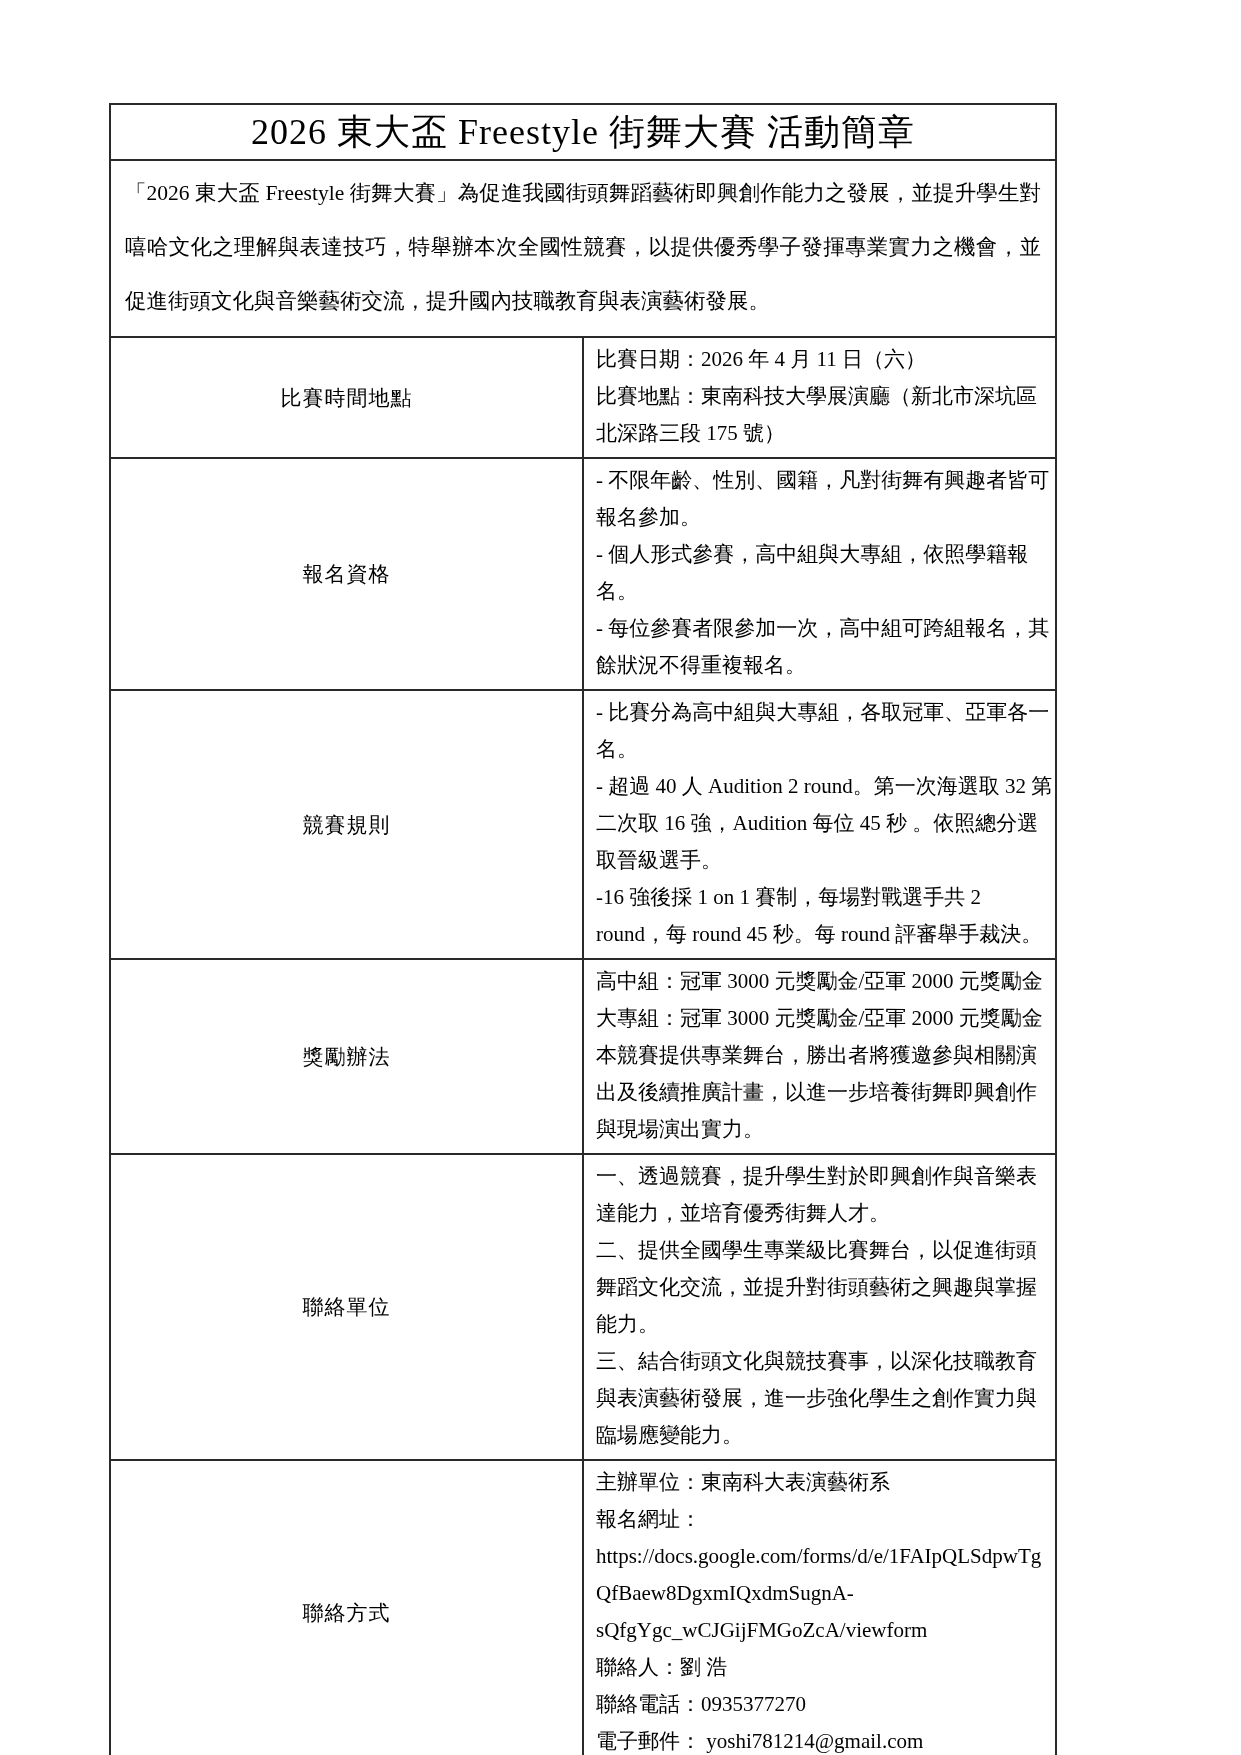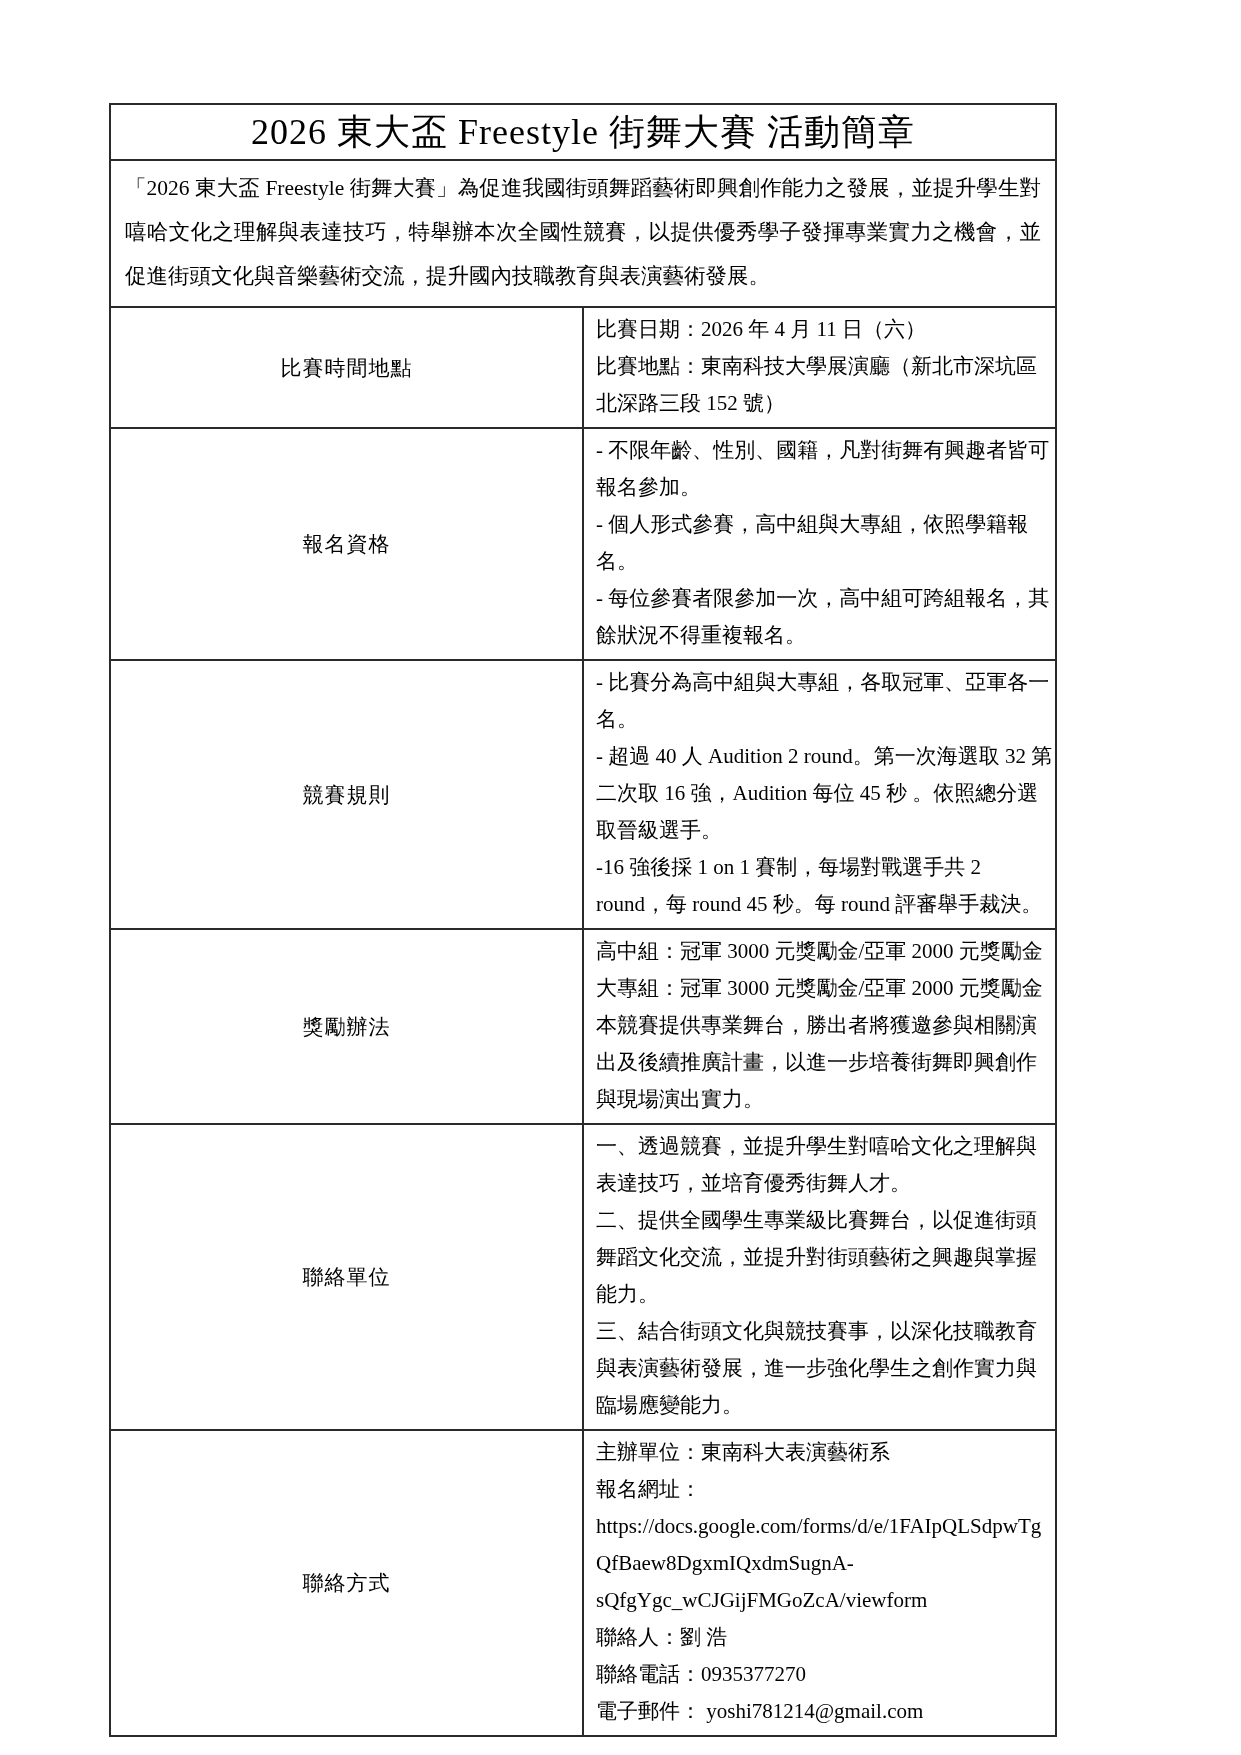--- a/index.html
+++ b/index.html
@@ -35,21 +35,21 @@
     line-height: 50px;
     padding: 2px 4px;
     letter-spacing: 1px;
     border-bottom-width: 1px !important;
     font-weight: normal;
     white-space: nowrap;
   }
   .intro-cell {
     padding: 5px 14px 8px 14px;
     font-size: 21.5px;
-    line-height: 44px;
+    line-height: 54px;
     text-align: justify;
   }
   .label-cell {
     width: 160px;
     text-align: center;
     font-size: 21px;
     padding: 10px 4px;
     letter-spacing: 1px;
   }
   .content-cell {
@@ -72,21 +72,21 @@
         <td class="title-cell" colspan="2">2026 東大盃 Freestyle 街舞大賽 活動簡章</td>
       </tr>
       <tr>
         <td class="intro-cell" colspan="2">「2026 東大盃 Freestyle 街舞大賽」為促進我國街頭舞蹈藝術即興創作能力之發展，並提升學生對嘻哈文化之理解與表達技巧，特舉辦本次全國性競賽，以提供優秀學子發揮專業實力之機會，並促進街頭文化與音樂藝術交流，提升國內技職教育與表演藝術發展。</td>
       </tr>
 
     <tr>
           <td class="label-cell">比賽時間地點</td>
           <td class="content-cell">
             <div class="line">比賽日期：2026 年 4 月 11 日（六）</div>
-            <div class="line">比賽地點：東南科技大學展演廳（新北市深坑區北深路三段 152 號）</div>
+            <div class="line">比賽地點：東南科技大學展演廳（新北市深坑區北深路三段 175 號）</div>
           </td>
         </tr>
         <tr>
           <td class="label-cell">報名資格</td>
           <td class="content-cell">
             <div class="line">- 不限年齡、性別、國籍，凡對街舞有興趣者皆可報名參加。</div>
             <div class="line">- 個人形式參賽，高中組與大專組，依照學籍報名。</div>
             <div class="line">- 每位參賽者限參加一次，高中組可跨組報名，其餘狀況不得重複報名。</div>
           </td>
         </tr>
@@ -102,21 +102,21 @@
           <td class="label-cell">獎勵辦法</td>
           <td class="content-cell">
             <div class="line">高中組：冠軍 3000 元獎勵金/亞軍 2000 元獎勵金</div>
             <div class="line">大專組：冠軍 3000 元獎勵金/亞軍 2000 元獎勵金</div>
             <div class="line">本競賽提供專業舞台，勝出者將獲邀參與相關演出及後續推廣計畫，以進一步培養街舞即興創作與現場演出實力。</div>
           </td>
         </tr>
         <tr>
           <td class="label-cell">聯絡單位</td>
           <td class="content-cell">
-            <div class="line">一、透過競賽，並提升學生對嘻哈文化之理解與表達技巧，並培育優秀街舞人才。</div>
+            <div class="line">一、透過競賽，提升學生對於即興創作與音樂表達能力，並培育優秀街舞人才。</div>
             <div class="line">二、提供全國學生專業級比賽舞台，以促進街頭舞蹈文化交流，並提升對街頭藝術之興趣與掌握能力。</div>
             <div class="line">三、結合街頭文化與競技賽事，以深化技職教育與表演藝術發展，進一步強化學生之創作實力與臨場應變能力。</div>
           </td>
         </tr>
         <tr>
           <td class="label-cell">聯絡方式</td>
           <td class="content-cell">
             <div class="line">主辦單位：東南科大表演藝術系</div>
             <div class="line">報名網址：</div>
             <div class="line">https://docs.google.com/forms/d/e/1FAIpQLSdpwTgQfBaew8DgxmIQxdmSugnA-sQfgYgc_wCJGijFMGoZcA/viewform</div>

